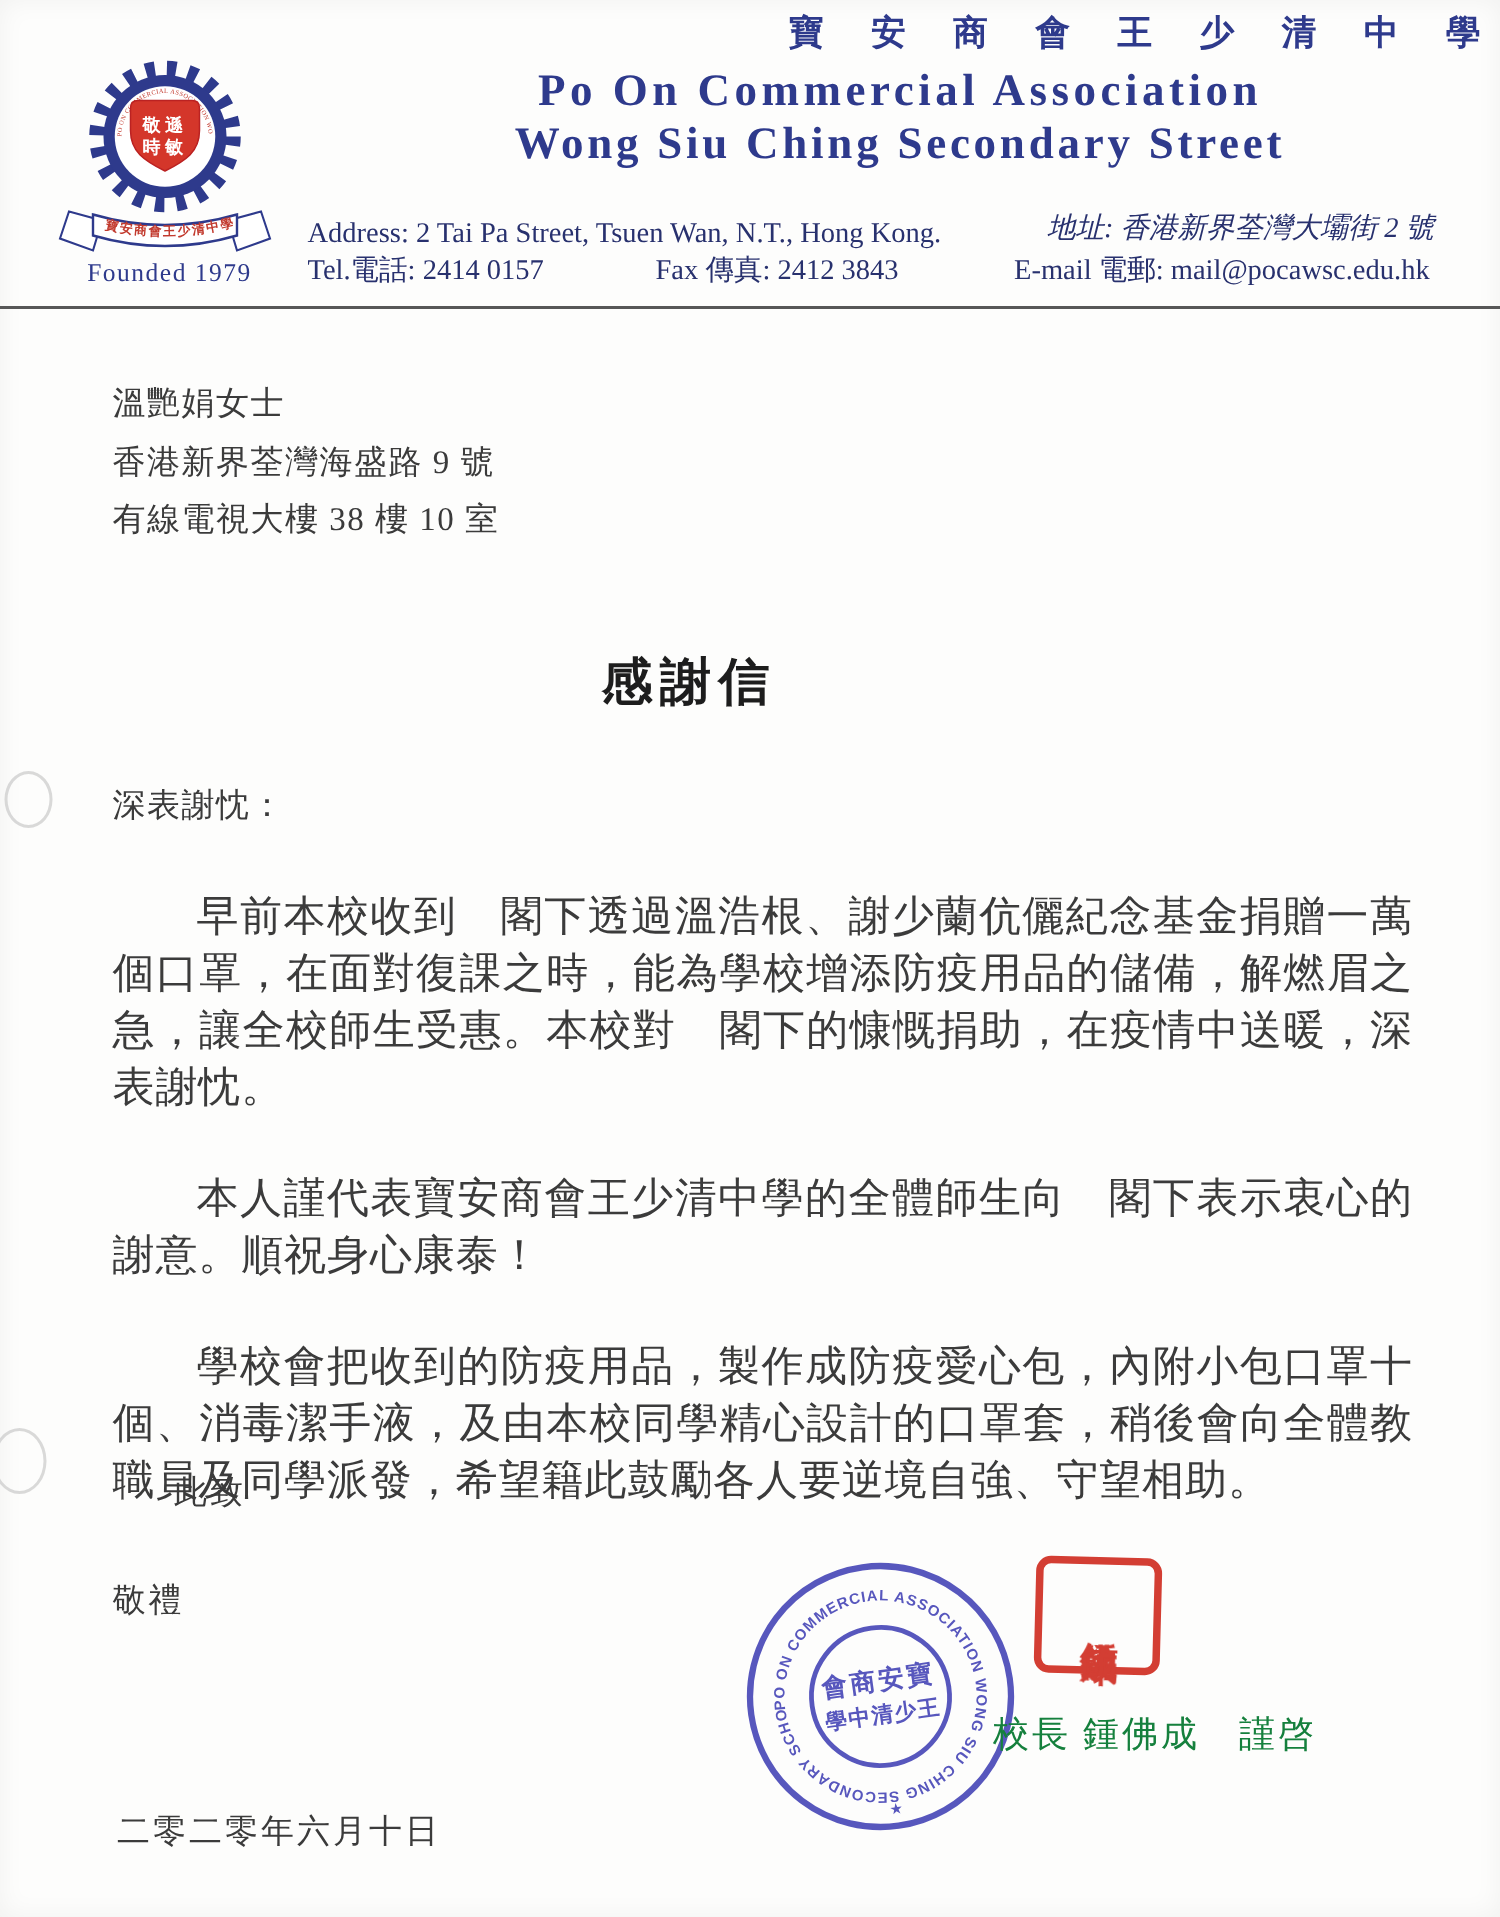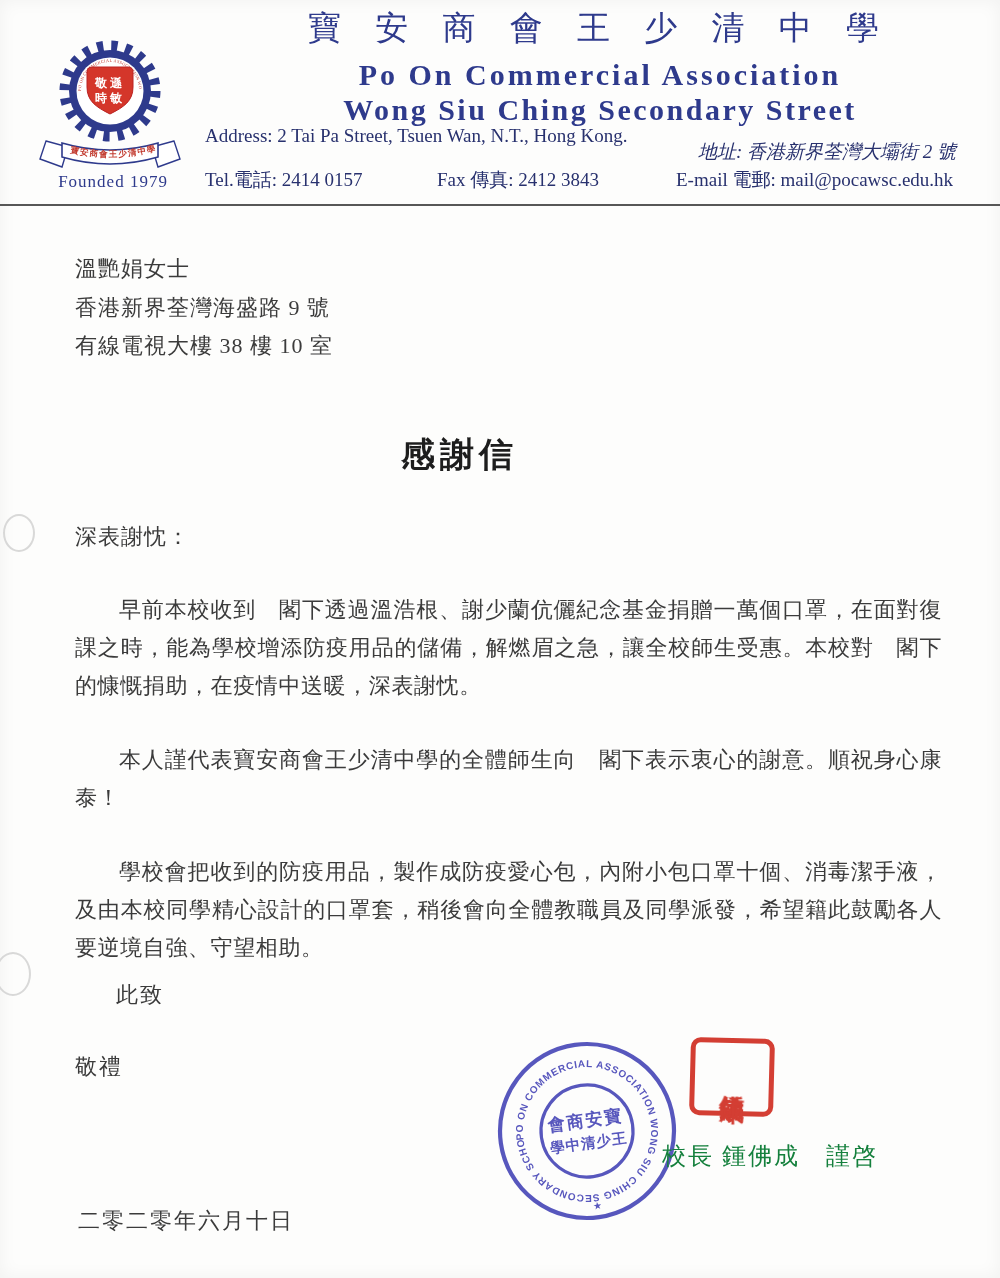--- a/index.html
+++ b/index.html
@@ -11,42 +11,42 @@
     font-family:"Liberation Serif","DejaVu Serif",serif;
     color:#3b3b3b;
     overflow:hidden;
     box-shadow:inset 0 0 18px rgba(0,0,0,0.05);
   }
   
   .logo-wrap{position:absolute;left:38px;top:34px;width:150px;height:162px;}
   .logo-svg{display:block;width:150px;height:137px;}
   .founded{margin-top:1px;text-align:center;font-size:17px;color:#2e3a8c;letter-spacing:1px;}
   .head-text{position:absolute;left:200px;top:6px;width:800px;text-align:center;color:#2e3a8c;}
-  .name-zh{font-size:33px;font-weight:400;letter-spacing:13px;white-space:nowrap;}
+  .name-zh{font-size:23px;font-weight:700;letter-spacing:13px;white-space:nowrap;text-align:right;}
   .name-en1{font-size:30px;font-weight:700;letter-spacing:3px;margin-top:7px;white-space:nowrap;}
   .name-en2{font-size:30px;font-weight:700;letter-spacing:2.5px;margin-top:1px;white-space:nowrap;}
   .addr{position:absolute;top:0;left:0;width:1000px;font-size:19px;color:#28316e;}
   .addr span{position:absolute;white-space:nowrap;}
-  .addr-en{left:205px;top:125px;}
+  .addr-en{left:205px;top:145px;}
   .addr-zh{left:698px;top:139px;font-style:italic;}
   .tel{left:205px;top:167px;}
   .fax{left:437px;top:167px;}
   .email{left:676px;top:167px;}
   .rule{position:absolute;left:0;top:204px;width:1000px;height:2px;background:#575757;}
   
   .hole{position:absolute;border:2px solid #cccccc;border-radius:50%;opacity:.75;background:transparent;}
   .hole-1{left:3px;top:514px;width:28px;height:34px;}
   .hole-2{left:-5px;top:952px;width:32px;height:40px;}
   
   .recipient{position:absolute;left:75px;top:250px;font-size:22px;line-height:38.5px;letter-spacing:1px;}
   .letter-title{position:absolute;left:0;top:432px;width:919px;text-align:center;
     font-size:34px;font-weight:800;color:#1d1d1d;letter-spacing:5px;}
   .salutation{position:absolute;left:75px;top:522px;font-size:22px;letter-spacing:1px;}
-  .paras{position:absolute;left:75px;right:58px;top:593px;font-size:22px;line-height:38px;
-    text-align:justify;letter-spacing:0.6px;font-family:Liberation Mono, monospace;}
+  .paras{position:absolute;left:75px;right:58px;top:593px;font-size:28px;line-height:38px;
+    text-align:justify;letter-spacing:0.6px;}
   .paras p{margin:0 0 36px 0;text-indent:2em;}
   .cizhi{position:absolute;left:116px;top:980px;font-size:22px;letter-spacing:2px;}
   .jingli{position:absolute;left:75px;top:1052px;font-size:22px;letter-spacing:2px;}
   .signature{position:absolute;left:662px;top:1140px;font-size:24px;color:#15803d;
     letter-spacing:2px;white-space:nowrap;}
   .letter-date{position:absolute;left:78px;top:1206px;font-size:22px;letter-spacing:2px;}
   
   .round-stamp{position:absolute;left:492px;top:1036px;width:190px;height:190px;opacity:.92;}
   .red-seal{position:absolute;left:690px;top:1038px;width:84px;height:78px;box-sizing:border-box;
     border:5px solid #cf2a1e;border-radius:10px;transform:rotate(1.5deg);

